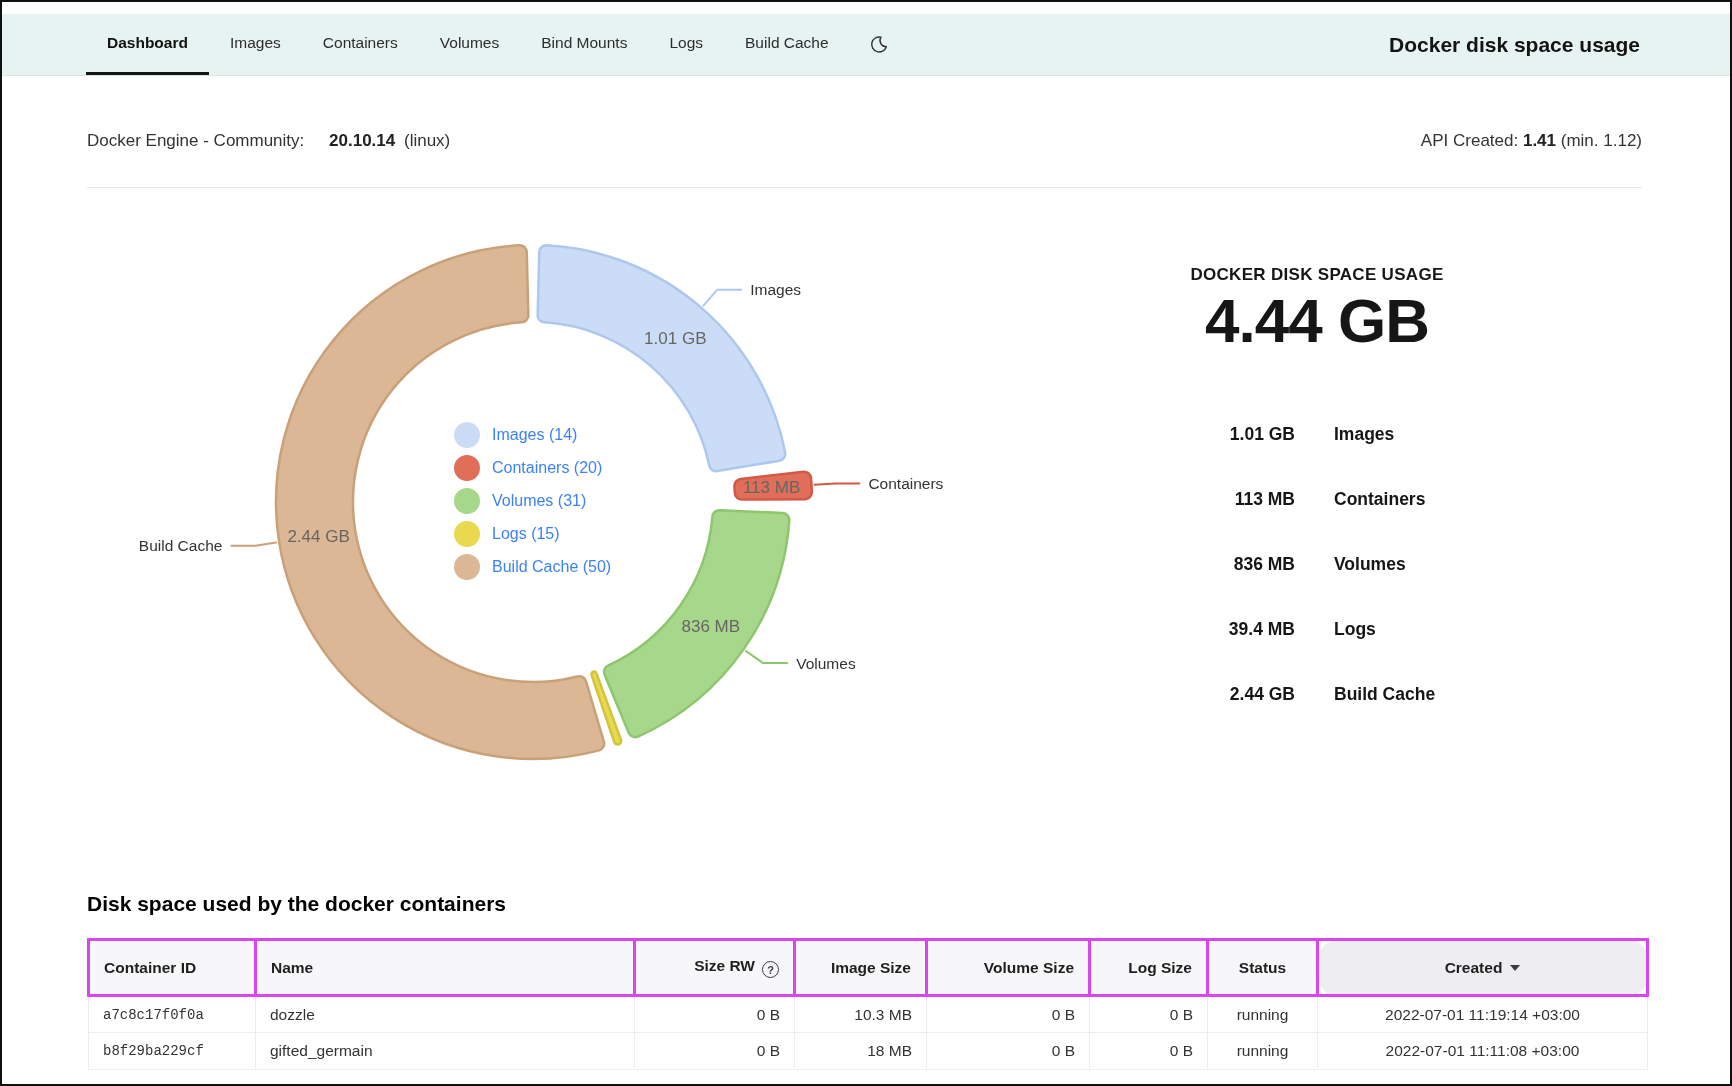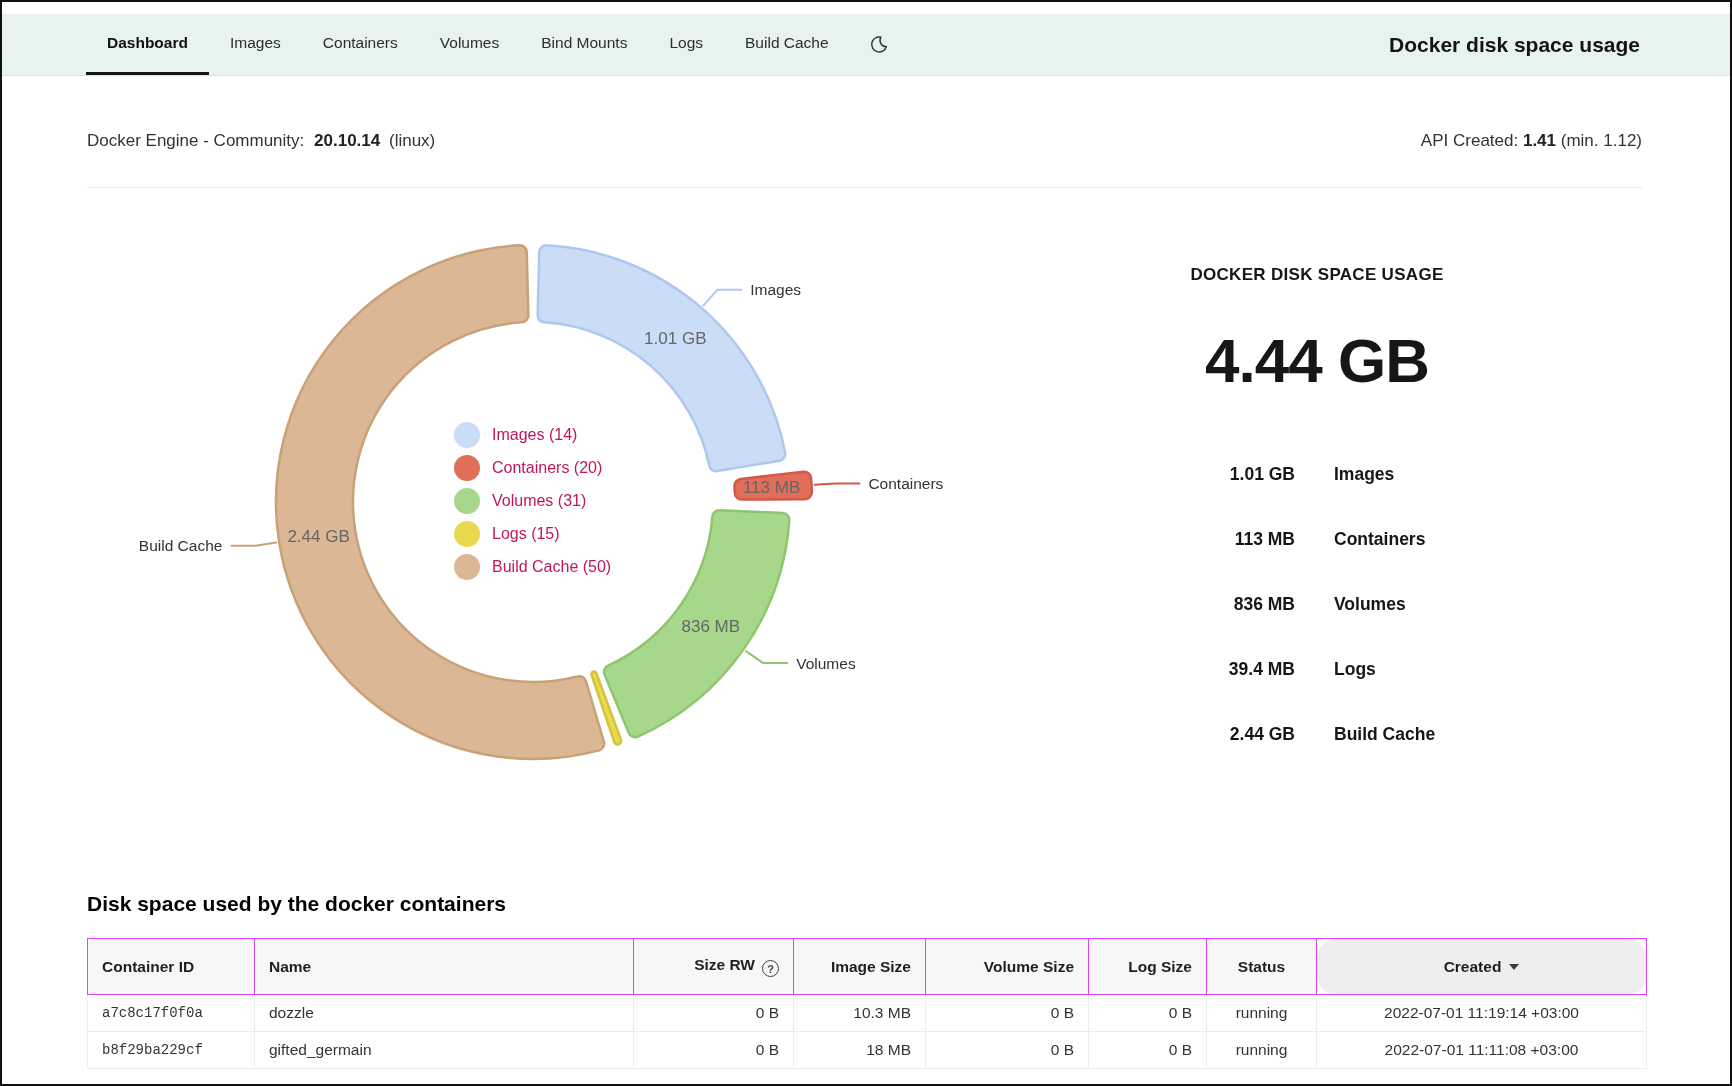--- a/index.html
+++ b/index.html
@@ -23,37 +23,37 @@
   .engine-row { position:absolute; top:127px; left:85px; right:88px; display:flex;
                 justify-content:space-between; font-size:17px; color:#333; line-height:23px; }
   .engine-row b { color:#222; }
   .rule { position:absolute; top:185px; left:85px; right:88px; border-top:1px solid #e7e7e7; }
 
   
   .donut-svg { position:absolute; left:0; top:190px; }
   .chart-legend { position:absolute; left:452px; top:416px; }
   .legend-item { display:flex; align-items:center; height:33px; cursor:pointer; }
   .legend-swatch { width:26px; height:26px; border-radius:50%; margin-right:12px; flex:none; }
-  .legend-label { font-size:16px; color:#be185d; white-space:nowrap; }
+  .legend-label { font-size:16px; color:#3b82f6; white-space:nowrap; }
 
   
   .summary { position:absolute; left:1080px; top:262px; width:470px; text-align:center; color:#161616; }
   .summary-heading { font-size:17px; font-weight:700; letter-spacing:0.3px; line-height:22px; }
-  .summary-total { font-size:62px; font-weight:700; line-height:70px; letter-spacing:-1px;margin-top:40px; }
+  .summary-total { font-size:62px; font-weight:700; line-height:70px; letter-spacing:-1px; }
   .summary-rows { margin-top:46px; }
   .summary-row { display:flex; align-items:center; height:65px; }
   .summary-size { width:213px; text-align:right; font-size:17.5px; font-weight:700; }
   .summary-label { margin-left:39px; font-size:17.5px; font-weight:700; text-align:left; }
 
   
   .section-heading { position:absolute; left:85px; top:890px; font-size:21px; font-weight:800; color:#000000; }
   .ctable { position:absolute; left:85px; top:936px; width:1559px; border-collapse:collapse;
             table-layout:fixed; font-size:15.5px; }
   .ctable th { height:56px; background:#f7f7f9; font-weight:700; color:#1f1f1f;
-               border:1px solid #d946ef; padding:0 14px; white-space:nowrap; }
+               border:3px solid #d946ef; padding:0 14px; white-space:nowrap; }
   .ctable th.sorted { background:#eeeef1;border-radius:20px; }
   .ctable td { height:37px; color:#333; border:1px solid #ededf0; padding:0 14px;
                white-space:nowrap; overflow:hidden; background:#fff; }
   .al { text-align:left; } .ar { text-align:right; } .ac { text-align:center; }
   .mono { font-family:"Liberation Mono", monospace; font-size:14px; color:#3a3a3a; }
   .help-circle { display:inline-flex; align-items:center; justify-content:center;
                  width:17px; height:17px; border:1.4px solid #3f3f3f; border-radius:50%;
                  font-size:11px; font-weight:700; color:#3f3f3f; margin-left:7px;
                  vertical-align:-3px; }
   .sort-caret { display:inline-block; width:0; height:0; border-left:5px solid transparent;
@@ -79,21 +79,21 @@
       <svg width="21" height="21" viewBox="0 0 24 24">
         <path d="M14.8 3.6 A 8.6 8.6 0 1 0 21.0 14.6 A 7.2 7.2 0 0 1 14.8 3.6 Z" fill="none" stroke="#333" stroke-width="1.6" stroke-linejoin="round"></path>
       </svg>
     </div>
     <div class="nav-title">Docker disk space usage</div>
   </div>
 
   <div class="engine-row">
     <div>
       <span>Docker Engine - Community:</span>
-      <b style="margin-left:5px">20.10.14</b>
+      <b style="margin-left:20px">20.10.14</b>
       <span style="margin-left:4px">(linux)</span>
     </div>
     <div>
       <span>API Created:</span>
       <b>1.41</b>
       <span>(min. 1.12)</span>
     </div>
   </div>
   <div class="rule"></div>
 

